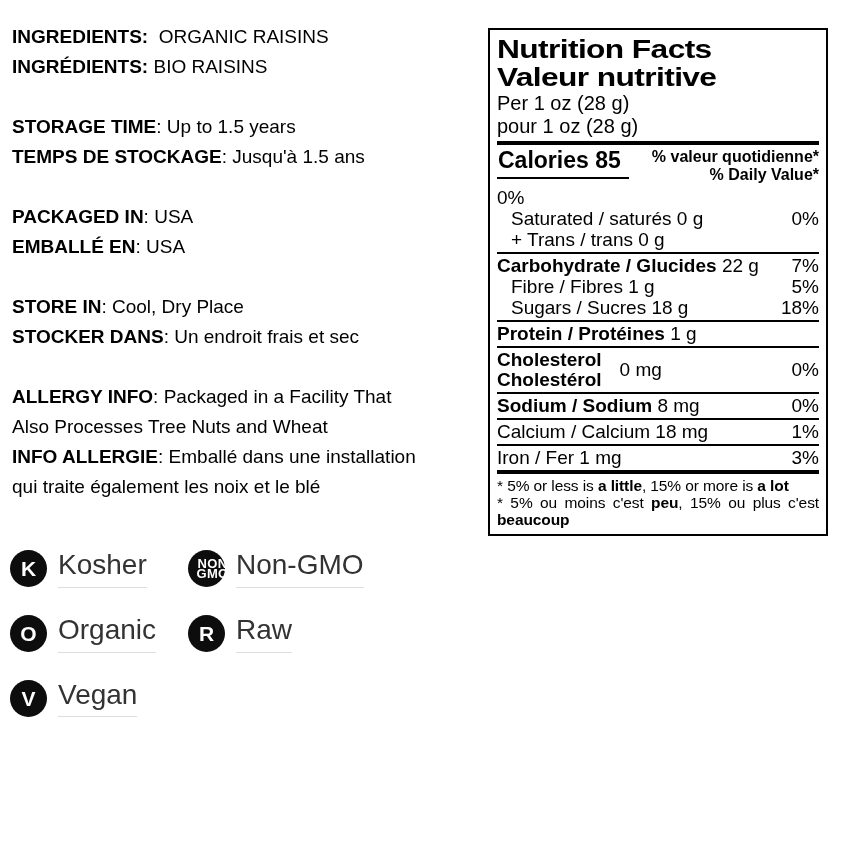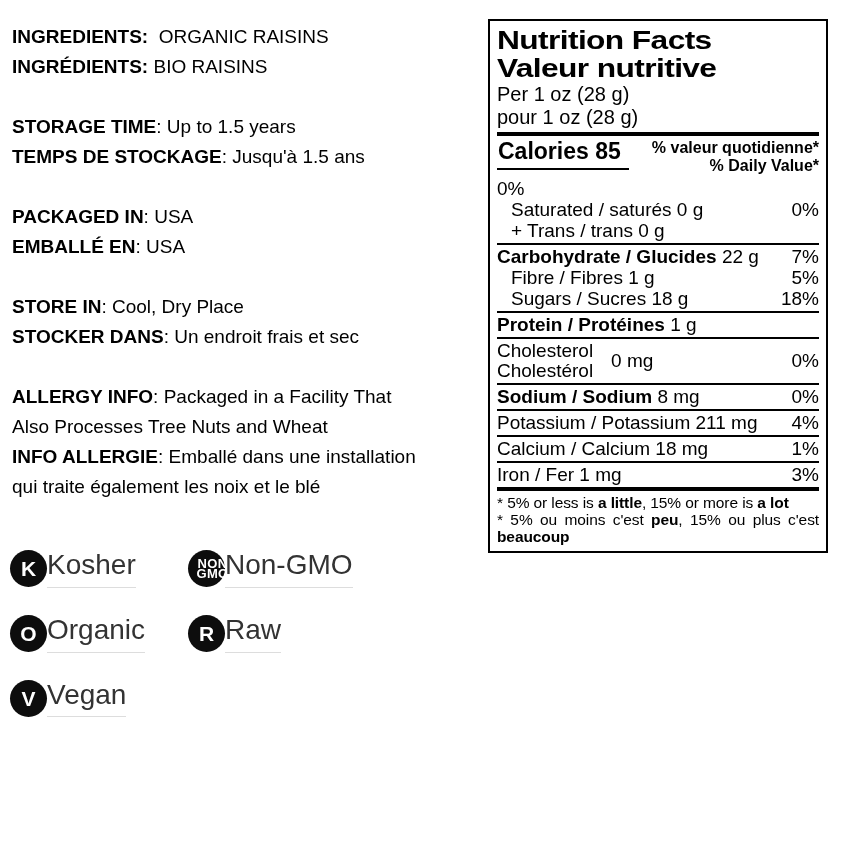--- a/index.html
+++ b/index.html
@@ -26,27 +26,27 @@
   .badge { display: flex; align-items: center; }
   .bcircle {
     width: 37px; height: 37px; border-radius: 50%;
     background: #0d0d0d; color: #ffffff;
     display: flex; flex-direction: column; align-items: center; justify-content: center;
     font-weight: bold; flex: 0 0 37px;
   }
   .binitial { font-size: 21px; line-height: 1; }
   .bsmall { font-size: 13px; line-height: 10px; letter-spacing: 0.3px; margin-left: 12px; }
   .blabel {
-    font-size: 28px; line-height: 1.1; color: #333333;
+    margin-left: 11px; font-size: 28px; line-height: 1.1; color: #333333;
     padding-bottom: 6px; border-bottom: 1px solid #dddddd;
   }
 
   
   .nf {
-    position: absolute; left: 488px; top: 19px; width: 340px;
+    position: absolute; left: 488px; top: 28px; width: 340px;
     border: 2px solid #000; background: #fff;
     padding: 5px 7px 6px 7px;
   }
   .nf-titlewrap { transform: scaleX(1.22); transform-origin: 0 0; }
   .nf-title { font-size: 26px; font-weight: bold; line-height: 28px; letter-spacing: -0.5px; white-space: nowrap; }
   .nf-serving { font-size: 20px; line-height: 22px; margin-top: 1px; }
   .nf-bar { height: 4px; background: #000; margin: 4px 0 3px 0; }
   .nf-bar2 { height: 4px; background: #000; margin: 2px 0 3px 0; }
 
   .nf-calrow { display: flex; justify-content: space-between; align-items: flex-start; margin: 1px 0 3px 0; }
@@ -54,21 +54,21 @@
   .nf-dvhead { text-align: right; font-size: 16px; font-weight: bold; line-height: 18px; }
 
   .nf-row { display: flex; justify-content: space-between; font-size: 19px; line-height: 20px; padding-top: 1px; }
   .nm { white-space: nowrap; }
   .nm b { font-weight: bold; }
   .ind { padding-left: 14px; text-align: center; }
   .dv { white-space: nowrap; }
   .bb { border-bottom: 2px solid #000; padding-bottom: 2px; margin-bottom: 1px; }
 
   .nf-chol { display: flex; align-items: center; font-size: 19px; line-height: 20px; padding-top: 1px; }
-  .chol-names { font-weight: normal; white-space: nowrap; }
+  .chol-names { font-weight: bold; white-space: nowrap; }
   .chol-amt { margin-left: 18px; }
   .chol-dv { margin-left: auto; }
 
   .nf-foot { font-size: 15.5px; line-height: 17px; margin-top: 1px; }
   .nf-foot-en { white-space: nowrap; letter-spacing: -0.1px; }
   .nf-foot-fr { text-align: justify; letter-spacing: -0.1px; }
 </style>
 </head>
 <body>
 
@@ -185,24 +185,20 @@
       </span>
       <span class="chol-amt">0 mg</span>
       <span class="chol-dv">0%</span>
     </div>
 
     <div class="nf-row bb">
       <span class="nm"><b>Sodium / Sodium</b><span> 8 mg</span></span>
       <span class="dv">0%</span>
     </div>
     <div class="nf-row bb">
-      <span class="nm"><span>Potassium / Potassium 211 mg</span></span>
-      <span class="dv">4%</span>
-    </div>
-    <div class="nf-row bb">
       <span class="nm"><span>Calcium / Calcium 18 mg</span></span>
       <span class="dv">1%</span>
     </div>
     <div class="nf-row">
       <span class="nm"><span>Iron / Fer 1 mg</span></span>
       <span class="dv">3%</span>
     </div>
 
     <div class="nf-bar2"></div>
     <div class="nf-foot">

